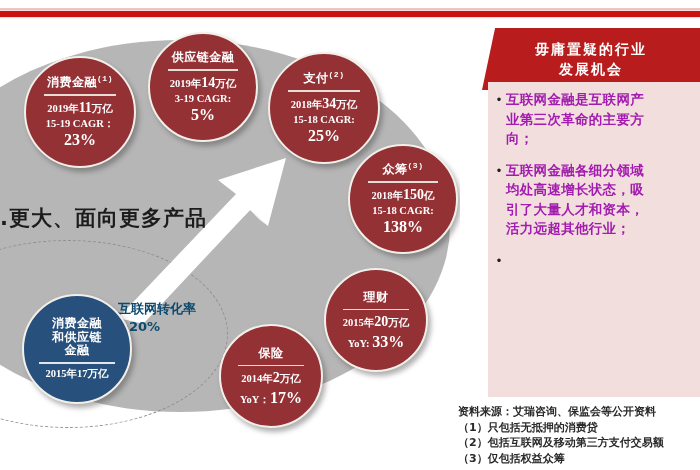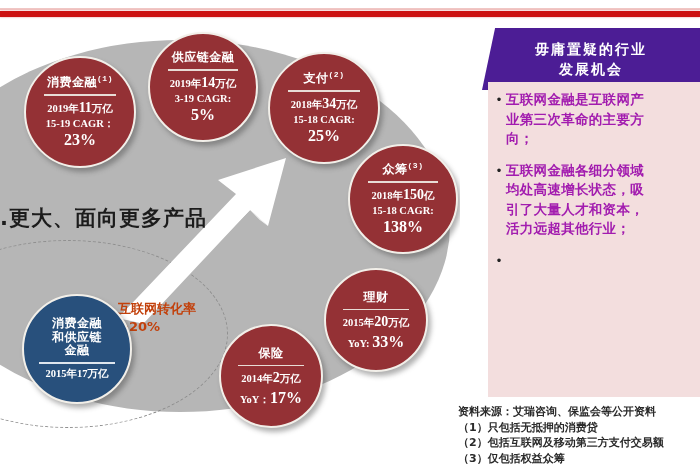--- a/index.html
+++ b/index.html
@@ -62,21 +62,21 @@
     letter-spacing: 1px;
     color: #1c1c1c;
     white-space: nowrap;
   }
   #conv-rate {
     position: absolute;
     left: 118px; top: 282px;
     font-family: "DejaVu Sans", sans-serif;
     font-weight: bold;
     font-size: 13px;
-    color: #c2410c;
+    color: #0c4a6e;
     line-height: 1.35;
   }
 
   
   #arrow-svg {
     position: absolute;
     left: 118px; top: 140px;
     width: 180px; height: 165px;
   }
 
@@ -144,21 +144,21 @@
   
   #right-panel {
     position: absolute;
     left: 470px; top: 22px;
     width: 230px; height: 448px;
   }
   #panel-header {
     position: absolute;
     left: 12px; top: 6px;
     width: 218px; height: 62px;
-    background: #4c1d95;
+    background: #b91c1c;
     color: #ffffff;
     clip-path: polygon(6% 0, 100% 0, 100% 100%, 0 100%);
     display: flex;
     align-items: center;
     justify-content: center;
     text-align: center;
   }
   #panel-header .ph-text {
     font-family: "DejaVu Sans", sans-serif;
     font-weight: bold;

